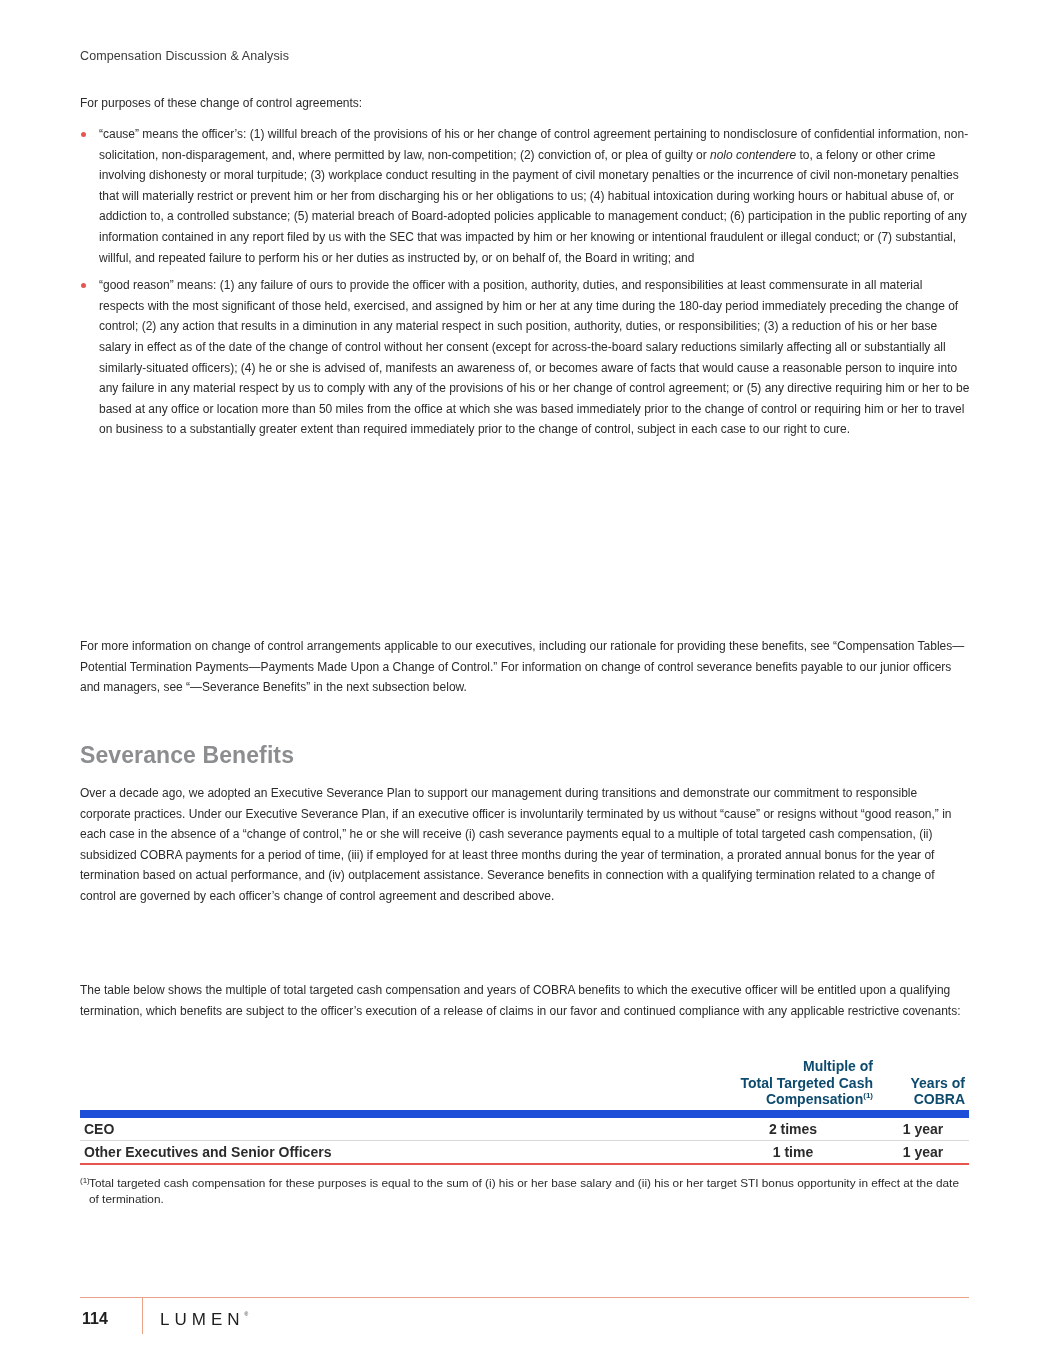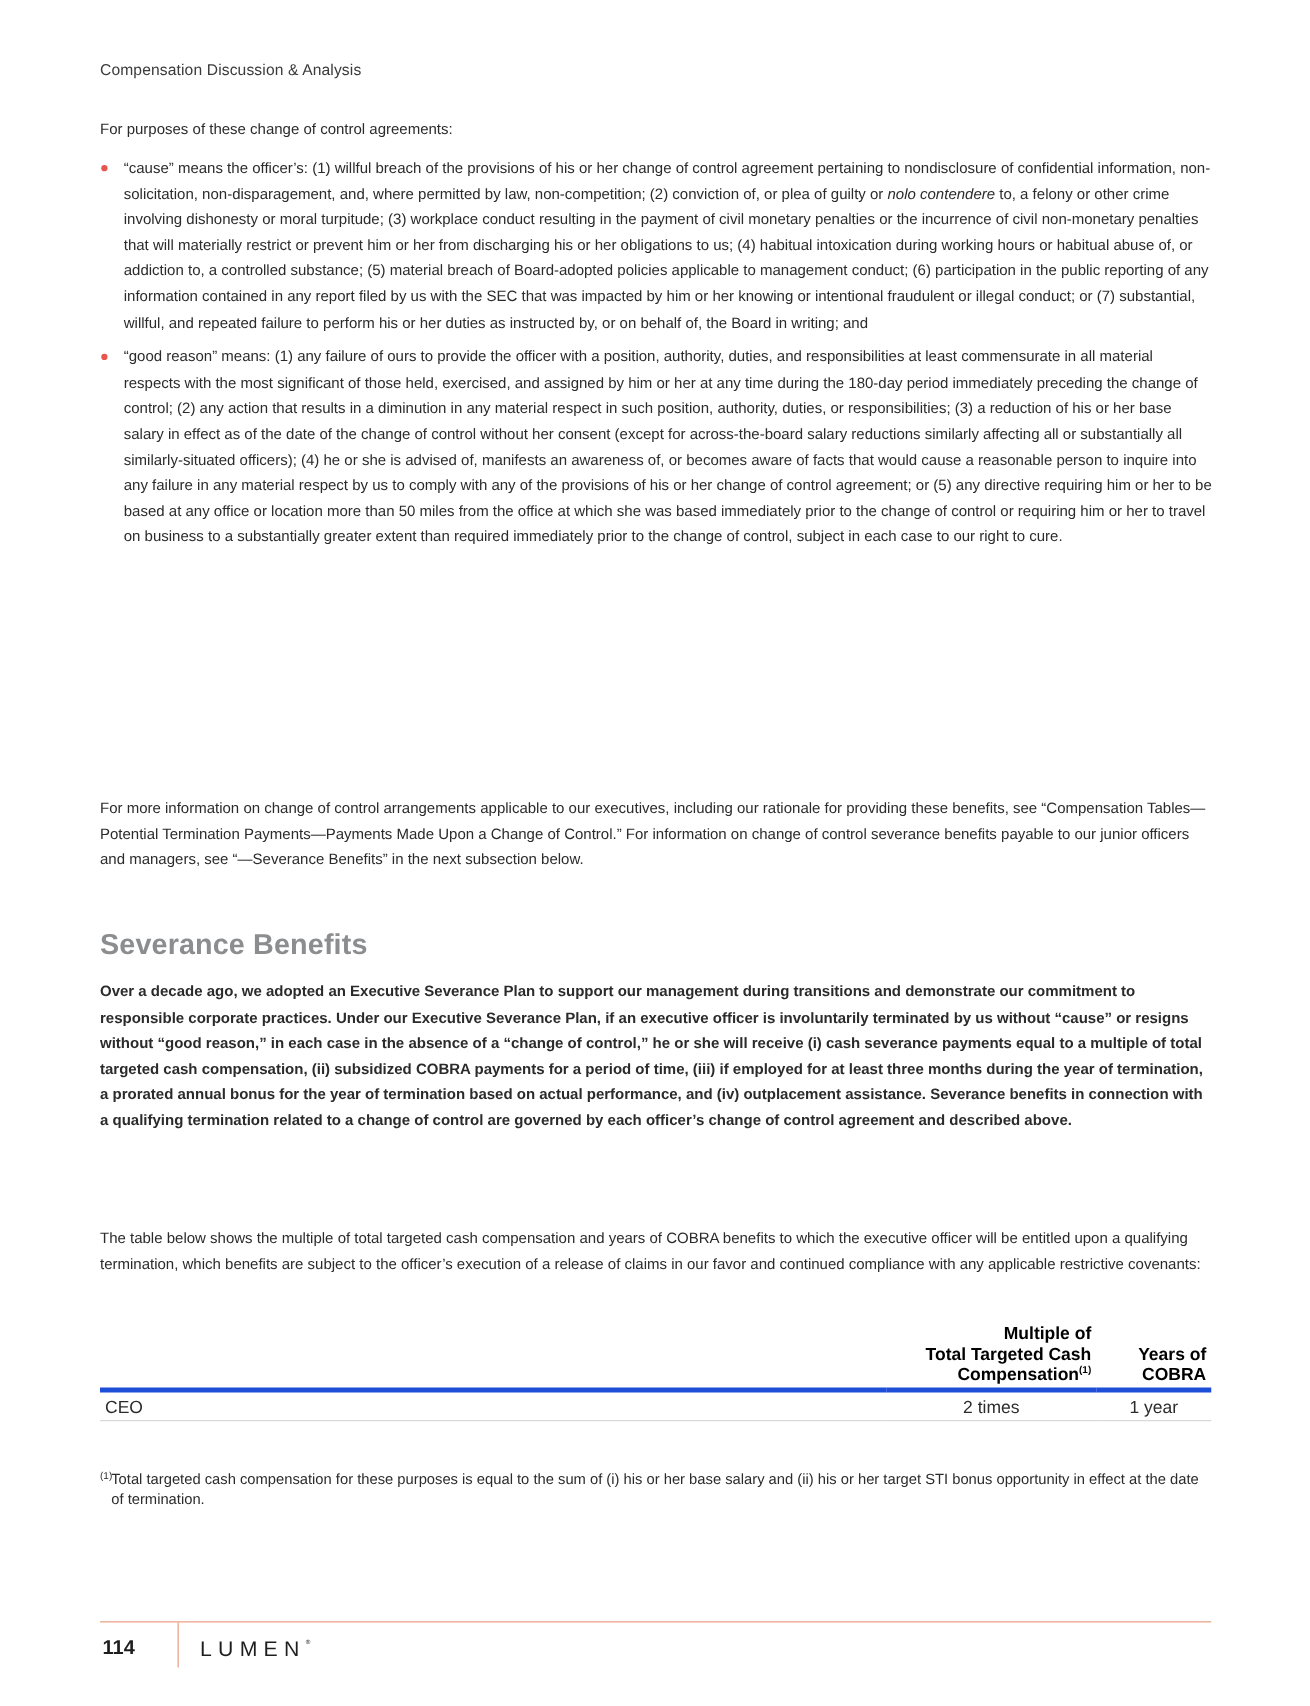--- a/index.html
+++ b/index.html
@@ -78,21 +78,20 @@
       font-size: 23px;
       font-weight: bold;
       color: #8b8d8f;
       letter-spacing: 0.1px;
     }
     .para-sev {
       position: absolute;
       top: 783px;
       left: 0;
       width: 890px;
-      font-weight: bold;
     }
     .para-table-intro {
       position: absolute;
       top: 980px;
       left: 0;
       width: 890px;
     }
     .sev-table {
       position: absolute;
       top: 1058px;
@@ -101,30 +100,31 @@
       border-collapse: collapse;
       font-size: 14px;
       color: #2b2b2b;
     }
     .sev-table th {
       font-weight: bold;
       text-align: right;
       vertical-align: bottom;
       line-height: 16.5px;
       padding: 0 4px 2px 4px;
-      border-bottom: 4px solid #1d4ed8;
-      color: #000000;
+      border-bottom: 8px solid #1d4ed8;
+      color: #0c4a6e;
     }
     .sev-table th.blank {
       text-align: left;
     }
     .sev-table td {
       padding: 2px 4px 2px 4px;
       line-height: 18px;
       border-bottom: 1px solid #d9d9d9;
+      font-weight: bold;
     }
     .sev-table tr.last td {
       border-bottom: 2px solid #e8554e;
     }
     .sev-table td.num {
       text-align: center;
     }
     .sev-table th.col-mult { width: 160px; }
     .sev-table th.col-cobra { width: 84px; }
     sup.fn {
@@ -237,20 +237,25 @@
           <span>COBRA</span>
         </th>
       </tr>
     </thead>
     <tbody>
       <tr>
         <td>CEO</td>
         <td class="num">2 times</td>
         <td class="num">1 year</td>
       </tr>
+      <tr class="last">
+        <td>Other Executives and Senior Officers</td>
+        <td class="num">1 time</td>
+        <td class="num">1 year</td>
+      </tr>
     </tbody>
   </table>
 
   <div class="footnote">
     <span class="fn-mark">(1)</span>
     <span class="fn-text">Total targeted cash compensation for these purposes is equal to the sum of (i) his or her base salary and (ii) his or her target STI bonus opportunity in effect at the date of termination.</span>
   </div>
 
   <div class="footer-rule"></div>
   <div class="footer-divider"></div>

